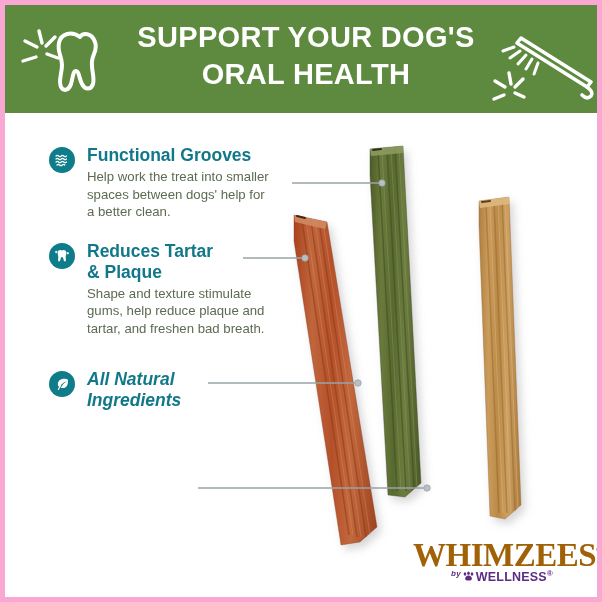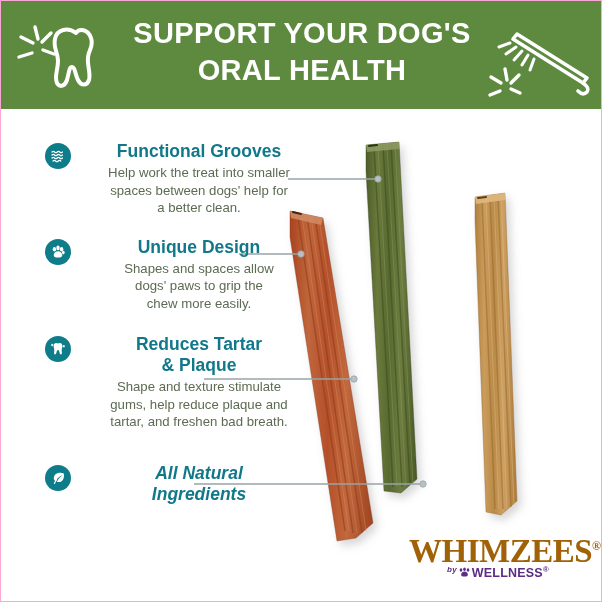--- a/index.html
+++ b/index.html
@@ -11,21 +11,21 @@
     font-family: "Liberation Sans", sans-serif;
   }
 
   #infographic {
     position: relative;
     width: 602px;
     height: 602px;
     background: #ffffff;
     overflow: hidden;
     box-sizing: border-box;
-    border: 1px solid #f9a8d4;
+    border: 5px solid #f9a8d4;
   }
 
   
   .header-banner {
     position: absolute;
     left: 0;
     top: 0;
     width: 602px;
     height: 108px;
     background: #5d8a3f;
@@ -62,21 +62,20 @@
     width: 115px;
     height: 80px;
   }
 
   
   .features {
     position: absolute;
     left: 44px;
     top: 140px;
     width: 270px;
-    text-align: center;
   }
   .feature {
     position: relative;
     margin-bottom: 14px;
   }
   .feature-icon {
     position: absolute;
     left: 0;
     top: 2px;
     width: 26px;
@@ -344,39 +343,20 @@
         </svg>
       </div>
       <div class="feature-body">
         <p class="feature-title">Functional  Grooves</p>
         <p class="feature-desc">Help work the treat into smaller
 spaces between dogs' help for
 a better clean.</p>
       </div>
     </div>
 
-    <div class="feature feature-2">
-      <div class="feature-icon">
-        <svg width="16" height="16" viewBox="0 0 16 16">
-          <g fill="#ffffff">
-            <ellipse cx="4.4" cy="5.2" rx="1.7" ry="2.2"></ellipse>
-            <ellipse cx="8" cy="3.9" rx="1.7" ry="2.3"></ellipse>
-            <ellipse cx="11.6" cy="5.2" rx="1.7" ry="2.2"></ellipse>
-            <ellipse cx="13.3" cy="8.6" rx="1.4" ry="1.8"></ellipse>
-            <path d="M8 7.3c2.4 0 4.3 2 4.3 3.9 0 1.6-1.5 2.4-4.3 2.4s-4.3-.8-4.3-2.4c0-1.9 1.9-3.9 4.3-3.9z"></path>
-          </g>
-        </svg>
-      </div>
-      <div class="feature-body">
-        <p class="feature-title">Unique Design</p>
-        <p class="feature-desc">Shapes and spaces allow
-dogs' paws to grip the
-chew more easily.</p>
-      </div>
-    </div>
 
     <div class="feature feature-3">
       <div class="feature-icon">
         <svg width="16" height="16" viewBox="0 0 16 16">
           <path d="M8 2.6c-1.4-1.2-4-0.7-4.3 1.6-0.3 2.1 0.7 3 0.6 5.1-0.1 2 -0.6 3.6 0.4 4.1 1 0.5 1.5-0.7 1.9-2.3 0.3-1.3 0.5-2.2 1.4-2.2s1.1 0.9 1.4 2.2c0.4 1.6 0.9 2.8 1.9 2.3 1-0.5 0.5-2.1 0.4-4.1-0.1-2.1 0.9-3 0.6-5.1C12 1.9 9.4 1.4 8 2.6z" fill="#ffffff"></path>
           <g stroke="#ffffff" stroke-width="1" stroke-linecap="round">
             <line x1="2.2" y1="3.2" x2="2.2" y2="4.8"></line>
             <line x1="1.4" y1="4" x2="3" y2="4"></line>
             <line x1="13.8" y1="4.4" x2="13.8" y2="6"></line>
             <line x1="13" y1="5.2" x2="14.6" y2="5.2"></line>

